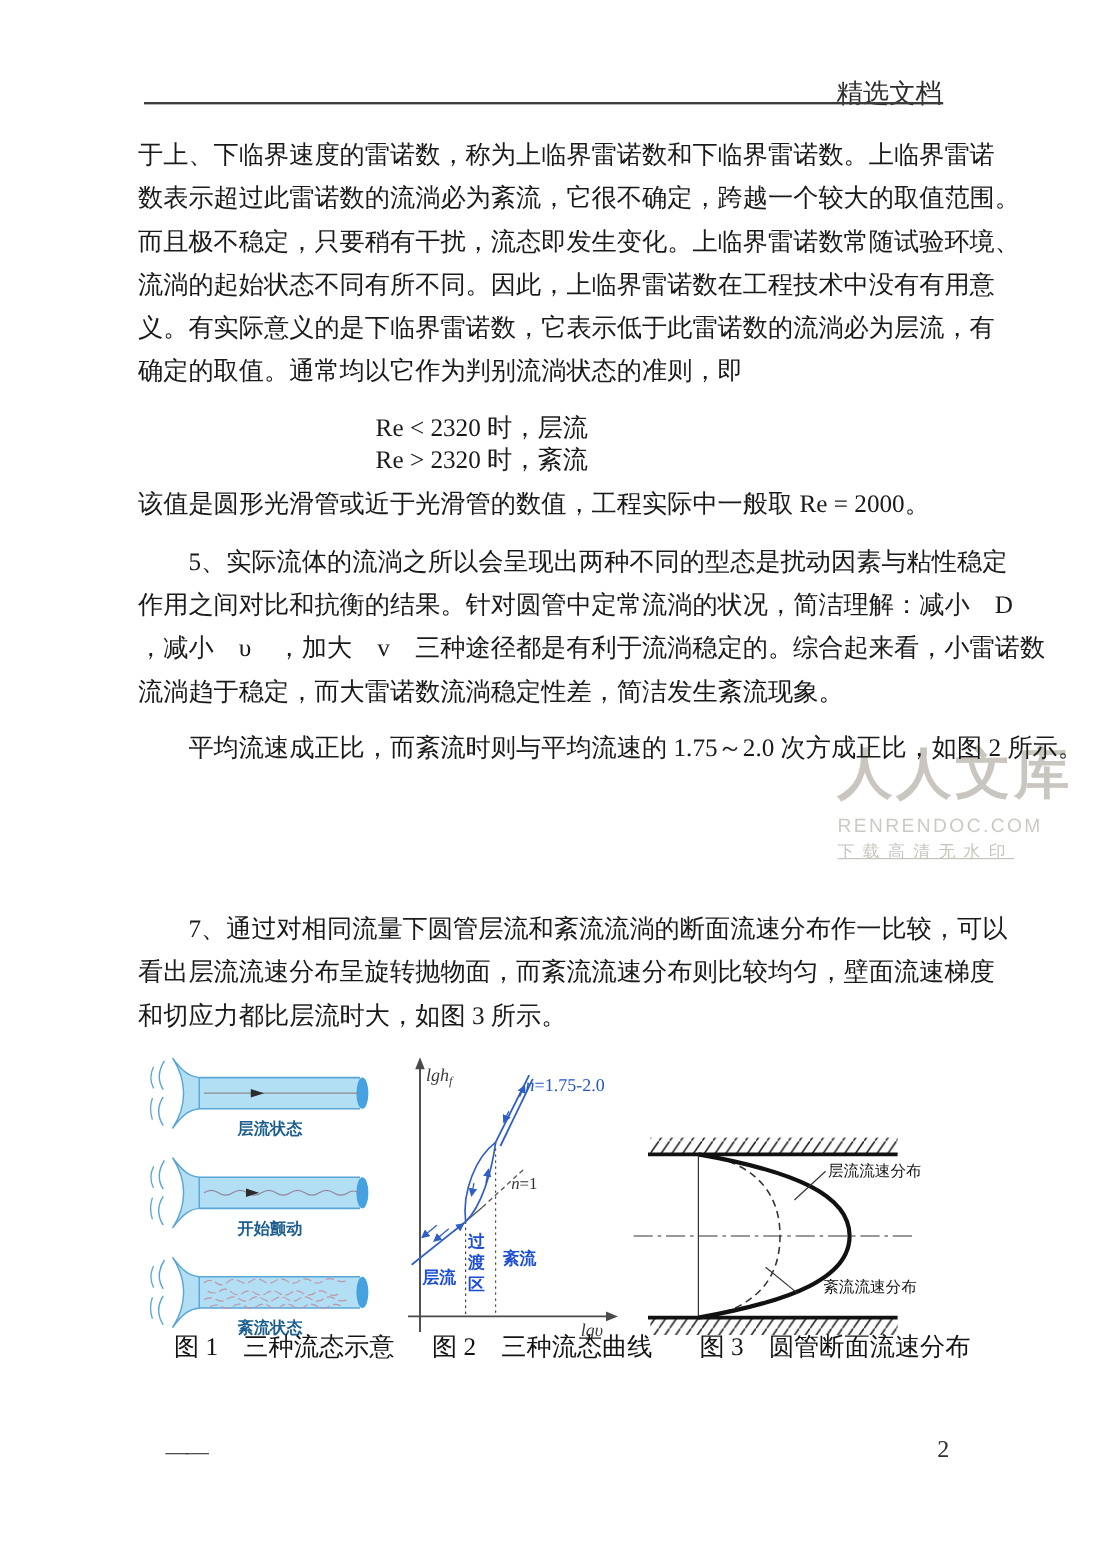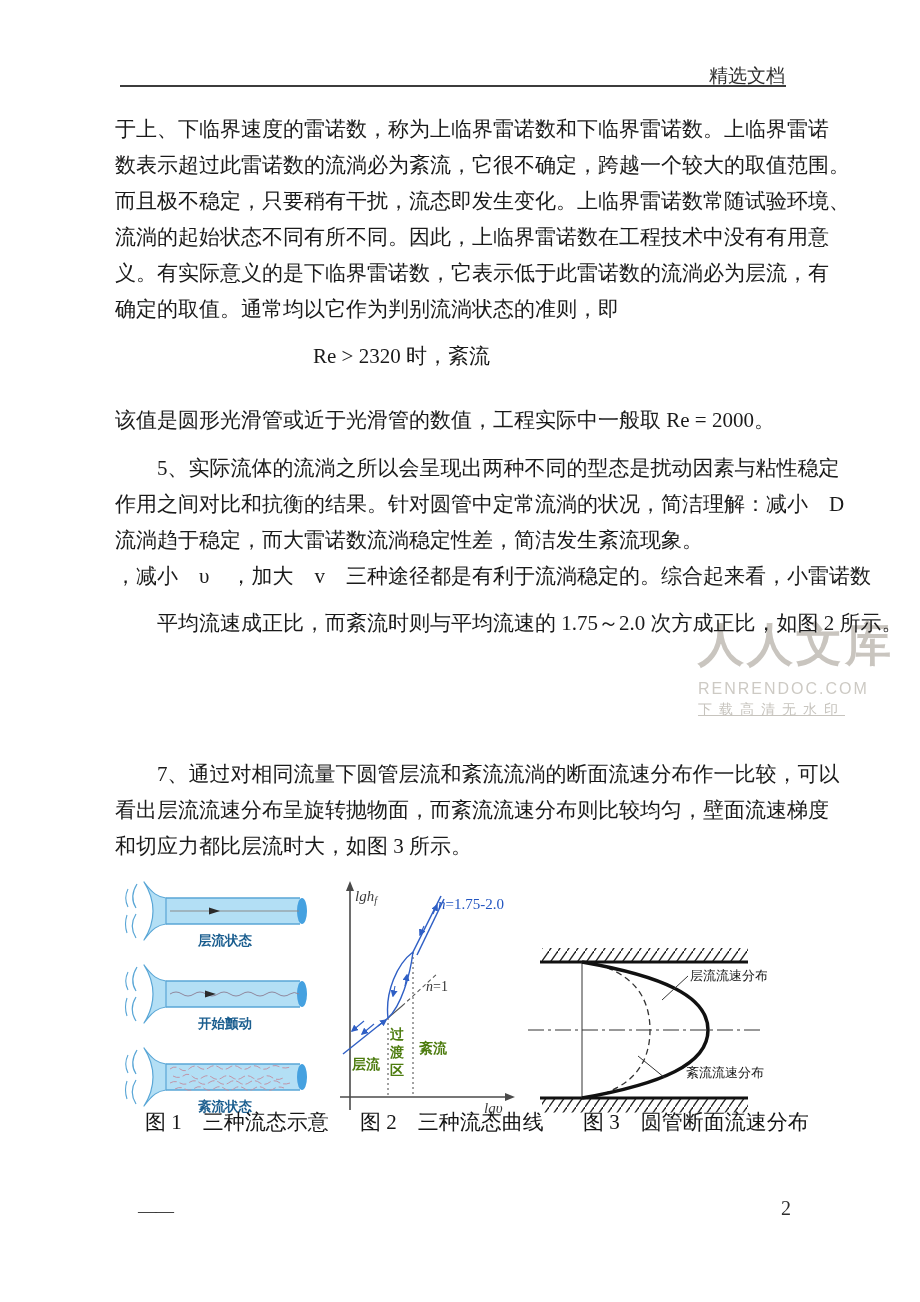--- a/index.html
+++ b/index.html
@@ -1,36 +1,36 @@
 <!DOCTYPE html>
 <html><head>
 <meta charset="utf-8">
 <style>
   html,body{margin:0;padding:0;background:#e8e8e8;}
   .page{position:relative;width:920px;height:1302px;background:#ffffff;overflow:hidden;
         font-family:"Liberation Serif","DejaVu Serif",serif;color:#1a1a1a;}
-  .header-label{position:absolute;top:63px;right:135px;font-size:19px;color:#2e2e2e;}
+  .header-label{position:absolute;top:63px;right:135px;font-size:22px;color:#2e2e2e;}
   .header-rule{position:absolute;top:85px;left:120px;width:666px;border-top:2px solid #3c3c3c;}
   .para{position:absolute;left:115px;width:700px;}
   .para .line{height:36px;line-height:36px;font-size:21px;white-space:nowrap;}
   .formula .line{height:27px;line-height:27px;padding-left:198px;}
   .indent-first .line:first-child{text-indent:42px;}
   .caption{position:absolute;top:1108px;font-size:21px;color:#141414;white-space:nowrap;}
   .footer-dash{position:absolute;left:138px;top:1200px;font-size:19px;color:#3a3a3a;letter-spacing:-2px;}
   .page-number{position:absolute;left:781px;top:1197px;font-size:20px;color:#2e2e2e;}
   .watermark{position:absolute;left:698px;top:614px;width:260px;z-index:0;pointer-events:none;}
   .wm-title{font-size:46px;font-weight:bold;letter-spacing:3px;color:#c9c5bf;font-family:"Liberation Serif",serif;}
   .wm-domain{margin-top:4px;font-size:16px;letter-spacing:2px;color:#cdcac4;font-family:"Liberation Sans",sans-serif;}
   .wm-slogan{margin-top:3px;font-size:14px;letter-spacing:7px;color:#c7c4be;text-decoration:underline;font-family:"Liberation Sans",sans-serif;}
   .textlayer{position:relative;z-index:1;}
   .figure{position:absolute;}
   .f1label{font:bold 13.5px "Liberation Sans","DejaVu Sans",sans-serif;fill:#1b5e8f;}
   .axis{stroke:#4a4a4a;stroke-width:1.6;}
   .mathlab{font:italic 15px "Liberation Serif",serif;fill:#3a3a3a;}
-  .fig2-label{position:absolute;z-index:2;color:#4d7c0f;font:bold 14px "Liberation Sans","DejaVu Sans",sans-serif;}
+  .fig2-label{position:absolute;z-index:2;color:#1d4ed8;font:bold 14px "Liberation Sans","DejaVu Sans",sans-serif;}
   .fig2-vert{width:15px;word-break:break-all;line-height:18px;}
   .f3label{font:13px "Liberation Serif","DejaVu Serif",serif;fill:#141414;}
   .annU{font:italic 15px "Liberation Serif",serif;fill:#2255c0;}
   .annL{font:italic 14px "Liberation Serif",serif;fill:#333333;}
 </style>
 </head>
 <body>
 
 <div class="page">
 
@@ -47,32 +47,33 @@
     <div class="para" style="top:111px">
         <div class="line">于上、下临界速度的雷诺数，称为上临界雷诺数和下临界雷诺数。上临界雷诺</div>
         <div class="line">数表示超过此雷诺数的流淌必为紊流，它很不确定，跨越一个较大的取值范围。</div>
         <div class="line">而且极不稳定，只要稍有干扰，流态即发生变化。上临界雷诺数常随试验环境、</div>
         <div class="line">流淌的起始状态不同有所不同。因此，上临界雷诺数在工程技术中没有有用意</div>
         <div class="line">义。有实际意义的是下临界雷诺数，它表示低于此雷诺数的流淌必为层流，有</div>
         <div class="line">确定的取值。通常均以它作为判别流淌状态的准则，即</div>
       </div>
 
     <div class="para formula" style="top:343px">
+        <div class="line">Re &lt; 2320 时，层流</div>
         <div class="line">Re &gt; 2320 时，紊流</div>
       </div>
 
     <div class="para" style="top:402px">
         <div class="line">该值是圆形光滑管或近于光滑管的数值，工程实际中一般取 Re = 2000。</div>
       </div>
 
     <div class="para indent-first" style="top:450px">
         <div class="line">5、实际流体的流淌之所以会呈现出两种不同的型态是扰动因素与粘性稳定</div>
         <div class="line">作用之间对比和抗衡的结果。针对圆管中定常流淌的状况，简洁理解：减小　D</div>
+        <div class="line">，减小　υ　，加大　v　三种途径都是有利于流淌稳定的。综合起来看，小雷诺数</div>
         <div class="line">流淌趋于稳定，而大雷诺数流淌稳定性差，简洁发生紊流现象。</div>
-        <div class="line">，减小　υ　，加大　v　三种途径都是有利于流淌稳定的。综合起来看，小雷诺数</div>
       </div>
 
     <div class="para indent-first" style="top:605px">
         <div class="line">平均流速成正比，而紊流时则与平均流速的 1.75～2.0 次方成正比，如图 2 所示。</div>
       </div>
 
     <div class="para indent-first" style="top:756px">
         <div class="line">7、通过对相同流量下圆管层流和紊流流淌的断面流速分布作一比较，可以</div>
         <div class="line">看出层流流速分布呈旋转抛物面，而紊流流速分布则比较均匀，壁面流速梯度</div>
         <div class="line">和切应力都比层流时大，如图 3 所示。</div>

